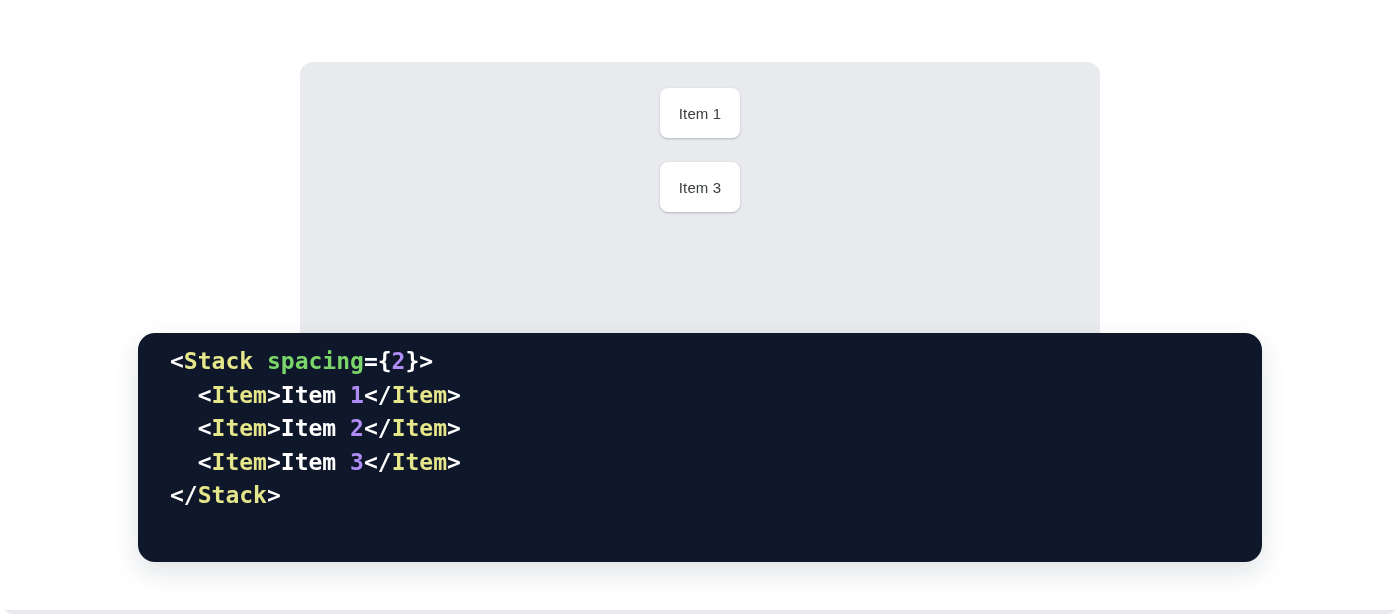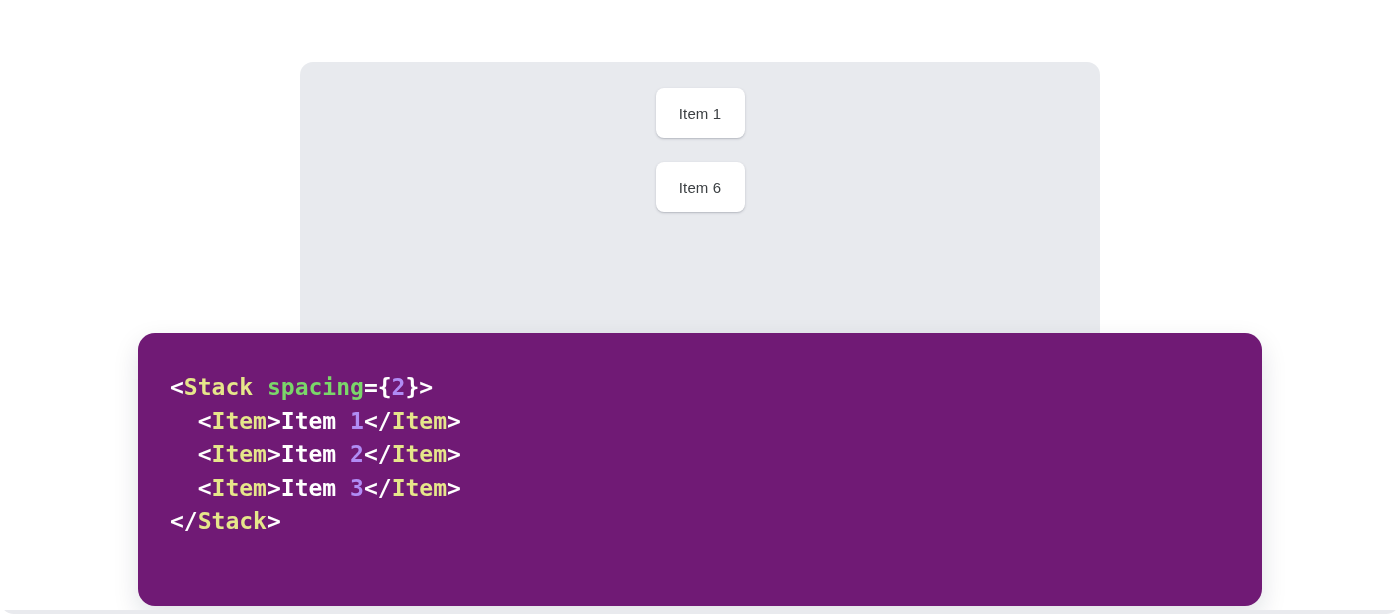--- a/index.html
+++ b/index.html
@@ -55,46 +55,46 @@
   }
 
   .stack {
     display: flex;
     flex-direction: column;
     align-items: center;
     gap: 24px;
   }
 
   .stack-item {
-    width: 89px;
+    width: 80px;
     height: 50px;
     background: #ffffff;
     border-radius: 8px;
     box-shadow: 0 1px 3px rgba(23, 32, 51, 0.16),
                 0 1px 1px rgba(23, 32, 51, 0.10);
     display: flex;
     align-items: center;
     justify-content: center;
     font-size: 15px;
     color: #3c4043;
     letter-spacing: 0.1px;
     box-sizing: border-box;
   }
 
   
   .code-panel {
     position: absolute;
     left: 138px;
     top: 333px;
     width: 1124px;
-    height: 273px;
-    background: #701a75;
+    height: 229px;
+    background: #0f172a;
     border-radius: 17px;
     box-sizing: border-box;
-    padding: 38px 0 0 32px;
+    padding: 12px 0 0 32px;
     box-shadow: 0 10px 26px rgba(16, 28, 52, 0.13);
     overflow: hidden;
   }
 
   .code-block {
     margin: 0;
     font-family: "DejaVu Sans Mono", monospace;
     font-size: 23px;
     line-height: 33.6px;
     color: #ffffff;
@@ -113,21 +113,21 @@
 <body>
 
 <div class="page-card">
 
   <div class="preview-panel">
     <div class="stack">
       <div class="stack-item">
         <span>Item 1</span>
       </div>
       <div class="stack-item">
-        <span>Item 6</span>
+        <span>Item 3</span>
       </div>
     </div>
   </div>
 
   <div class="code-panel">
     <pre class="code-block"><code id="code-root"><span><span class="tok-punct">&lt;</span><span class="tok-tag">Stack</span><span class="tok-punct"> </span><span class="tok-attr">spacing</span><span class="tok-punct">={</span><span class="tok-num">2</span><span class="tok-punct">}&gt;</span></span>
 <span>  <span class="tok-punct">&lt;</span><span class="tok-tag">Item</span><span class="tok-punct">&gt;</span><span class="tok-text">Item </span><span class="tok-num">1</span><span class="tok-punct">&lt;/</span><span class="tok-tag">Item</span><span class="tok-punct">&gt;</span></span>
 <span>  <span class="tok-punct">&lt;</span><span class="tok-tag">Item</span><span class="tok-punct">&gt;</span><span class="tok-text">Item </span><span class="tok-num">2</span><span class="tok-punct">&lt;/</span><span class="tok-tag">Item</span><span class="tok-punct">&gt;</span></span>
 <span>  <span class="tok-punct">&lt;</span><span class="tok-tag">Item</span><span class="tok-punct">&gt;</span><span class="tok-text">Item </span><span class="tok-num">3</span><span class="tok-punct">&lt;/</span><span class="tok-tag">Item</span><span class="tok-punct">&gt;</span></span>
 <span><span class="tok-punct">&lt;/</span><span class="tok-tag">Stack</span><span class="tok-punct">&gt;</span></span></code></pre>

